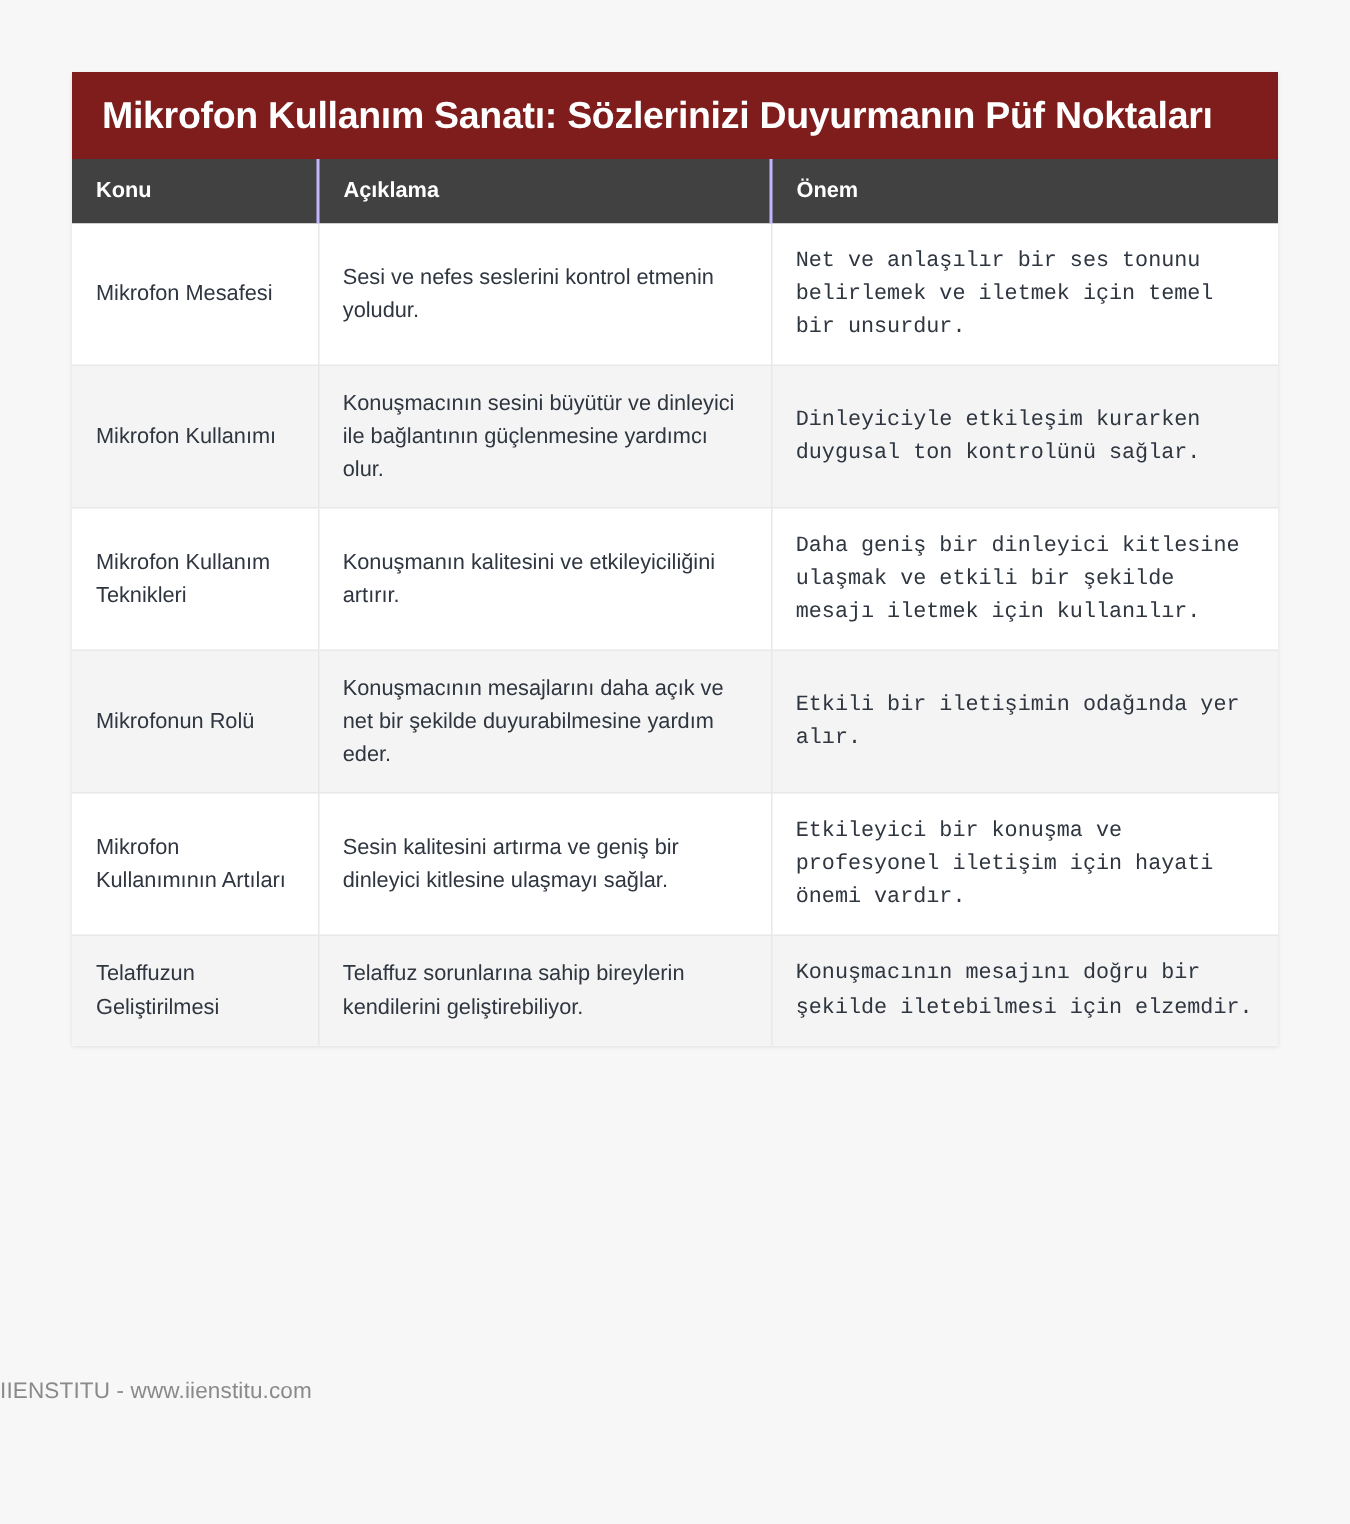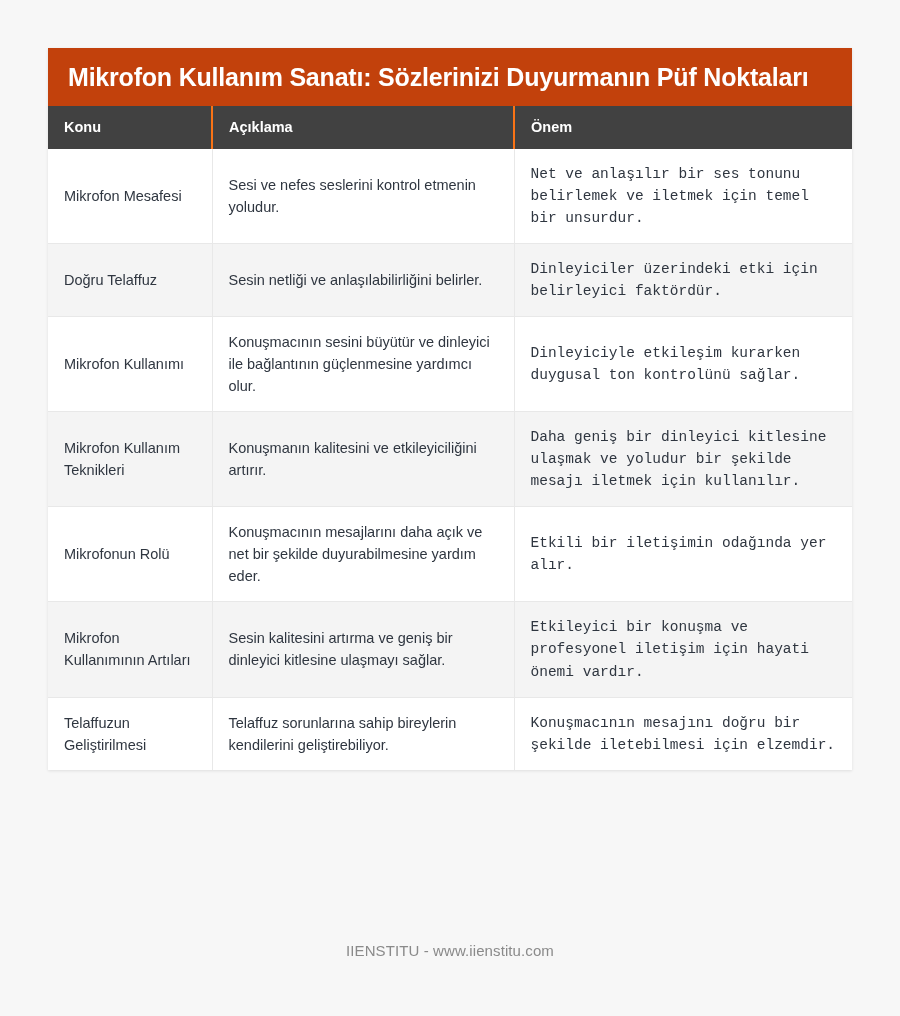--- a/index.html
+++ b/index.html
@@ -21,21 +21,21 @@
   }
   .card {
     position: absolute;
     left: 48px;
     top: 48px;
     width: 804px;
     background: #ffffff;
     box-shadow: 0 1px 3px rgba(0,0,0,0.10);
   }
   .title-bar {
-    background: #c2410c;
+    background: #7f1d1d;
     padding: 18px 20px 17px 20px;
     box-sizing: border-box;
     height: 58px;
     display: flex;
     align-items: center;
   }
   .title-text {
     color: #ffffff;
     font-size: 25px;
     font-weight: bold;
@@ -49,21 +49,21 @@
     table-layout: fixed;
     background: #ffffff;
   }
   table.data-table thead th {
     background: #414141;
     color: #ffffff;
     font-size: 14.5px;
     font-weight: bold;
     text-align: left;
     padding: 13px 16px 14px 16px;
-    border-right: 2px solid #f97316;
+    border-right: 2px solid #c4b5fd;
     vertical-align: middle;
     height: 42px;
     box-sizing: border-box;
   }
   table.data-table thead th:last-child {
     border-right: none;
     margin-left: 20px;
   }
   table.data-table tbody td {
     font-size: 14.5px;
@@ -87,23 +87,22 @@
   }
   table.data-table tbody tr:last-child td {
     border-bottom: none;
   }
   .col-konu { width: 164px; }
   .col-aciklama { width: 302px; }
   .col-onem { width: 338px; }
   .footer {
     position: absolute;
     left: 0;
-    top: 942px;
+    top: 919px;
     width: 900px;
-    text-align: center;
     font-size: 15px;
     color: #8a8a8a;
     letter-spacing: 0.1px;
   }
 </style>
 </head>
 <body>
 
 <div class="page">
 
@@ -126,33 +125,28 @@
           <th>Önem</th>
         </tr>
       </thead>
       <tbody>
         <tr>
           <td>Mikrofon Mesafesi</td>
           <td>Sesi ve nefes seslerini kontrol etmenin yoludur.</td>
           <td>Net ve anlaşılır bir ses tonunu belirlemek ve iletmek için temel bir unsurdur.</td>
         </tr>
         <tr>
-          <td>Doğru Telaffuz</td>
-          <td>Sesin netliği ve anlaşılabilirliğini belirler.</td>
-          <td>Dinleyiciler üzerindeki etki için belirleyici faktördür.</td>
-        </tr>
-        <tr>
           <td>Mikrofon Kullanımı</td>
           <td>Konuşmacının sesini büyütür ve dinleyici ile bağlantının güçlenmesine yardımcı olur.</td>
           <td>Dinleyiciyle etkileşim kurarken duygusal ton kontrolünü sağlar.</td>
         </tr>
         <tr>
           <td>Mikrofon Kullanım Teknikleri</td>
           <td>Konuşmanın kalitesini ve etkileyiciliğini artırır.</td>
-          <td>Daha geniş bir dinleyici kitlesine ulaşmak ve yoludur bir şekilde mesajı iletmek için kullanılır.</td>
+          <td>Daha geniş bir dinleyici kitlesine ulaşmak ve etkili bir şekilde mesajı iletmek için kullanılır.</td>
         </tr>
         <tr>
           <td>Mikrofonun Rolü</td>
           <td>Konuşmacının mesajlarını daha açık ve net bir şekilde duyurabilmesine yardım eder.</td>
           <td>Etkili bir iletişimin odağında yer alır.</td>
         </tr>
         <tr>
           <td>Mikrofon Kullanımının Artıları</td>
           <td>Sesin kalitesini artırma ve geniş bir dinleyici kitlesine ulaşmayı sağlar.</td>
           <td>Etkileyici bir konuşma ve profesyonel iletişim için hayati önemi vardır.</td>

